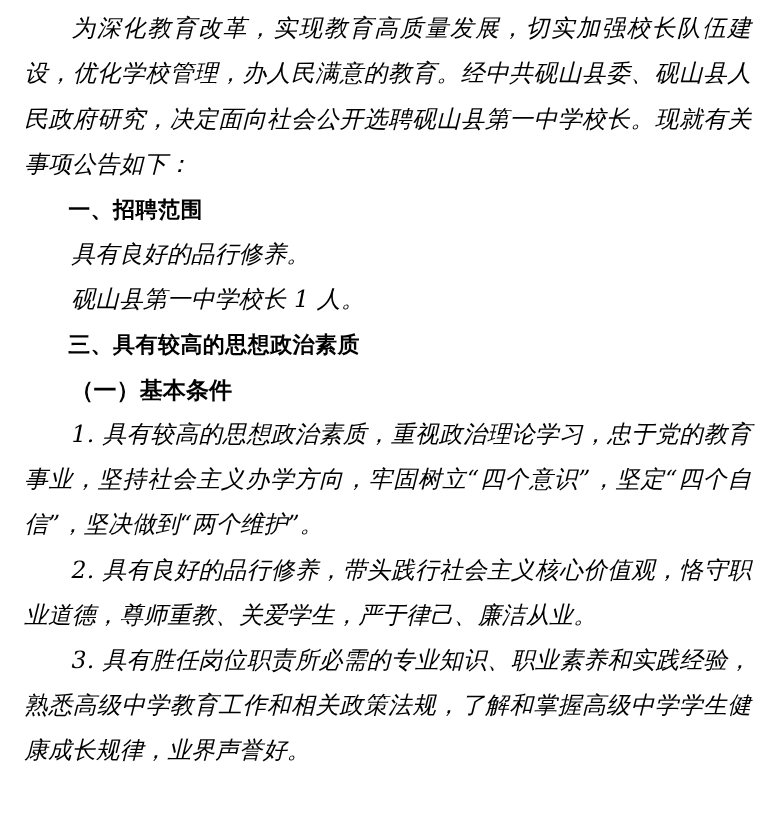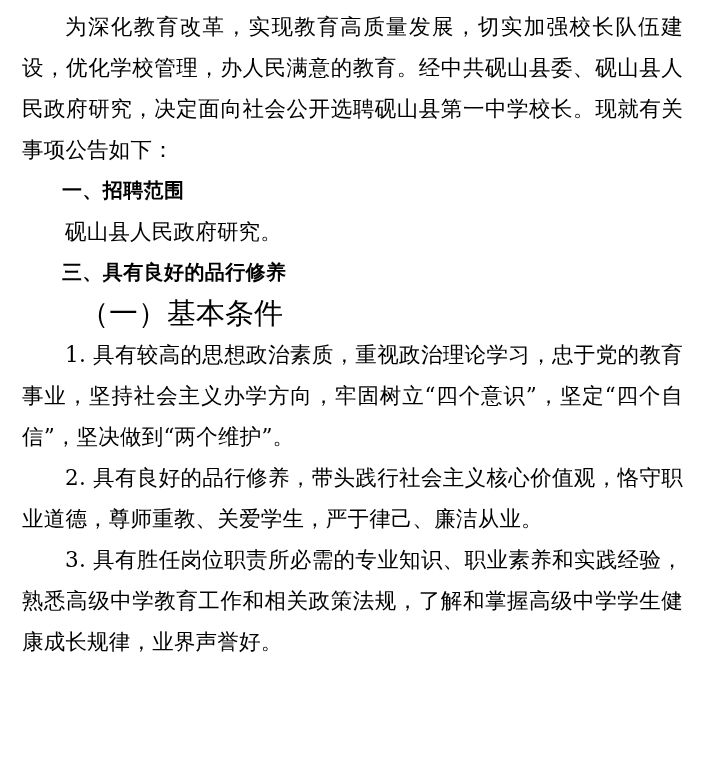--- a/index.html
+++ b/index.html
@@ -25,51 +25,53 @@
     font-size: 21.5px;
     line-height: 41px;
     text-align: justify;
     text-justify: inter-ideograph;
     letter-spacing: 0.2px;
     margin: 0;
     white-space: pre-wrap;
   }
   .indent {
     text-indent: 2em;
+    font-style: italic;
   }
   .heading {
     font-size: 20px;
     line-height: 41px;
     font-weight: bold;
     text-indent: 2em;
     margin: 0;
     letter-spacing: 0.4px;
   }
   .subheading {
-    font-size: 29px;
+    font-size: 21px;
     line-height: 41px;
     text-indent: 2em;
     margin: 0;
-    font-weight: normal;
+    font-weight: bold;
   }
 </style>
 </head>
 <body>
 
 <div class="page">
 
   <p class="para indent">为深化教育改革，实现教育高质量发展，切实加强校长队伍建设，优化学校管理，办人民满意的教育。经中共砚山县委、砚山县人民政府研究，决定面向社会公开选聘砚山县第一中学校长。现就有关事项公告如下：</p>
 
   <p class="heading">一、招聘范围</p>
 
-  <p class="para indent">砚山县人民政府研究。</p>
+  <p class="para indent">具有良好的品行修养。</p>
 
 
+  <p class="para indent">砚山县第一中学校长 1 人。</p>
 
-  <p class="heading">三、具有良好的品行修养</p>
+  <p class="heading">三、具有较高的思想政治素质</p>
 
   <p class="subheading">（一）基本条件</p>
 
   <p class="para indent">1. 具有较高的思想政治素质，重视政治理论学习，忠于党的教育事业，坚持社会主义办学方向，牢固树立“四个意识”，坚定“四个自信”，坚决做到“两个维护”。</p>
 
   <p class="para indent">2. 具有良好的品行修养，带头践行社会主义核心价值观，恪守职业道德，尊师重教、关爱学生，严于律己、廉洁从业。</p>
 
   <p class="para indent">3. 具有胜任岗位职责所必需的专业知识、职业素养和实践经验，熟悉高级中学教育工作和相关政策法规，了解和掌握高级中学学生健康成长规律，业界声誉好。</p>
 
 </div>

